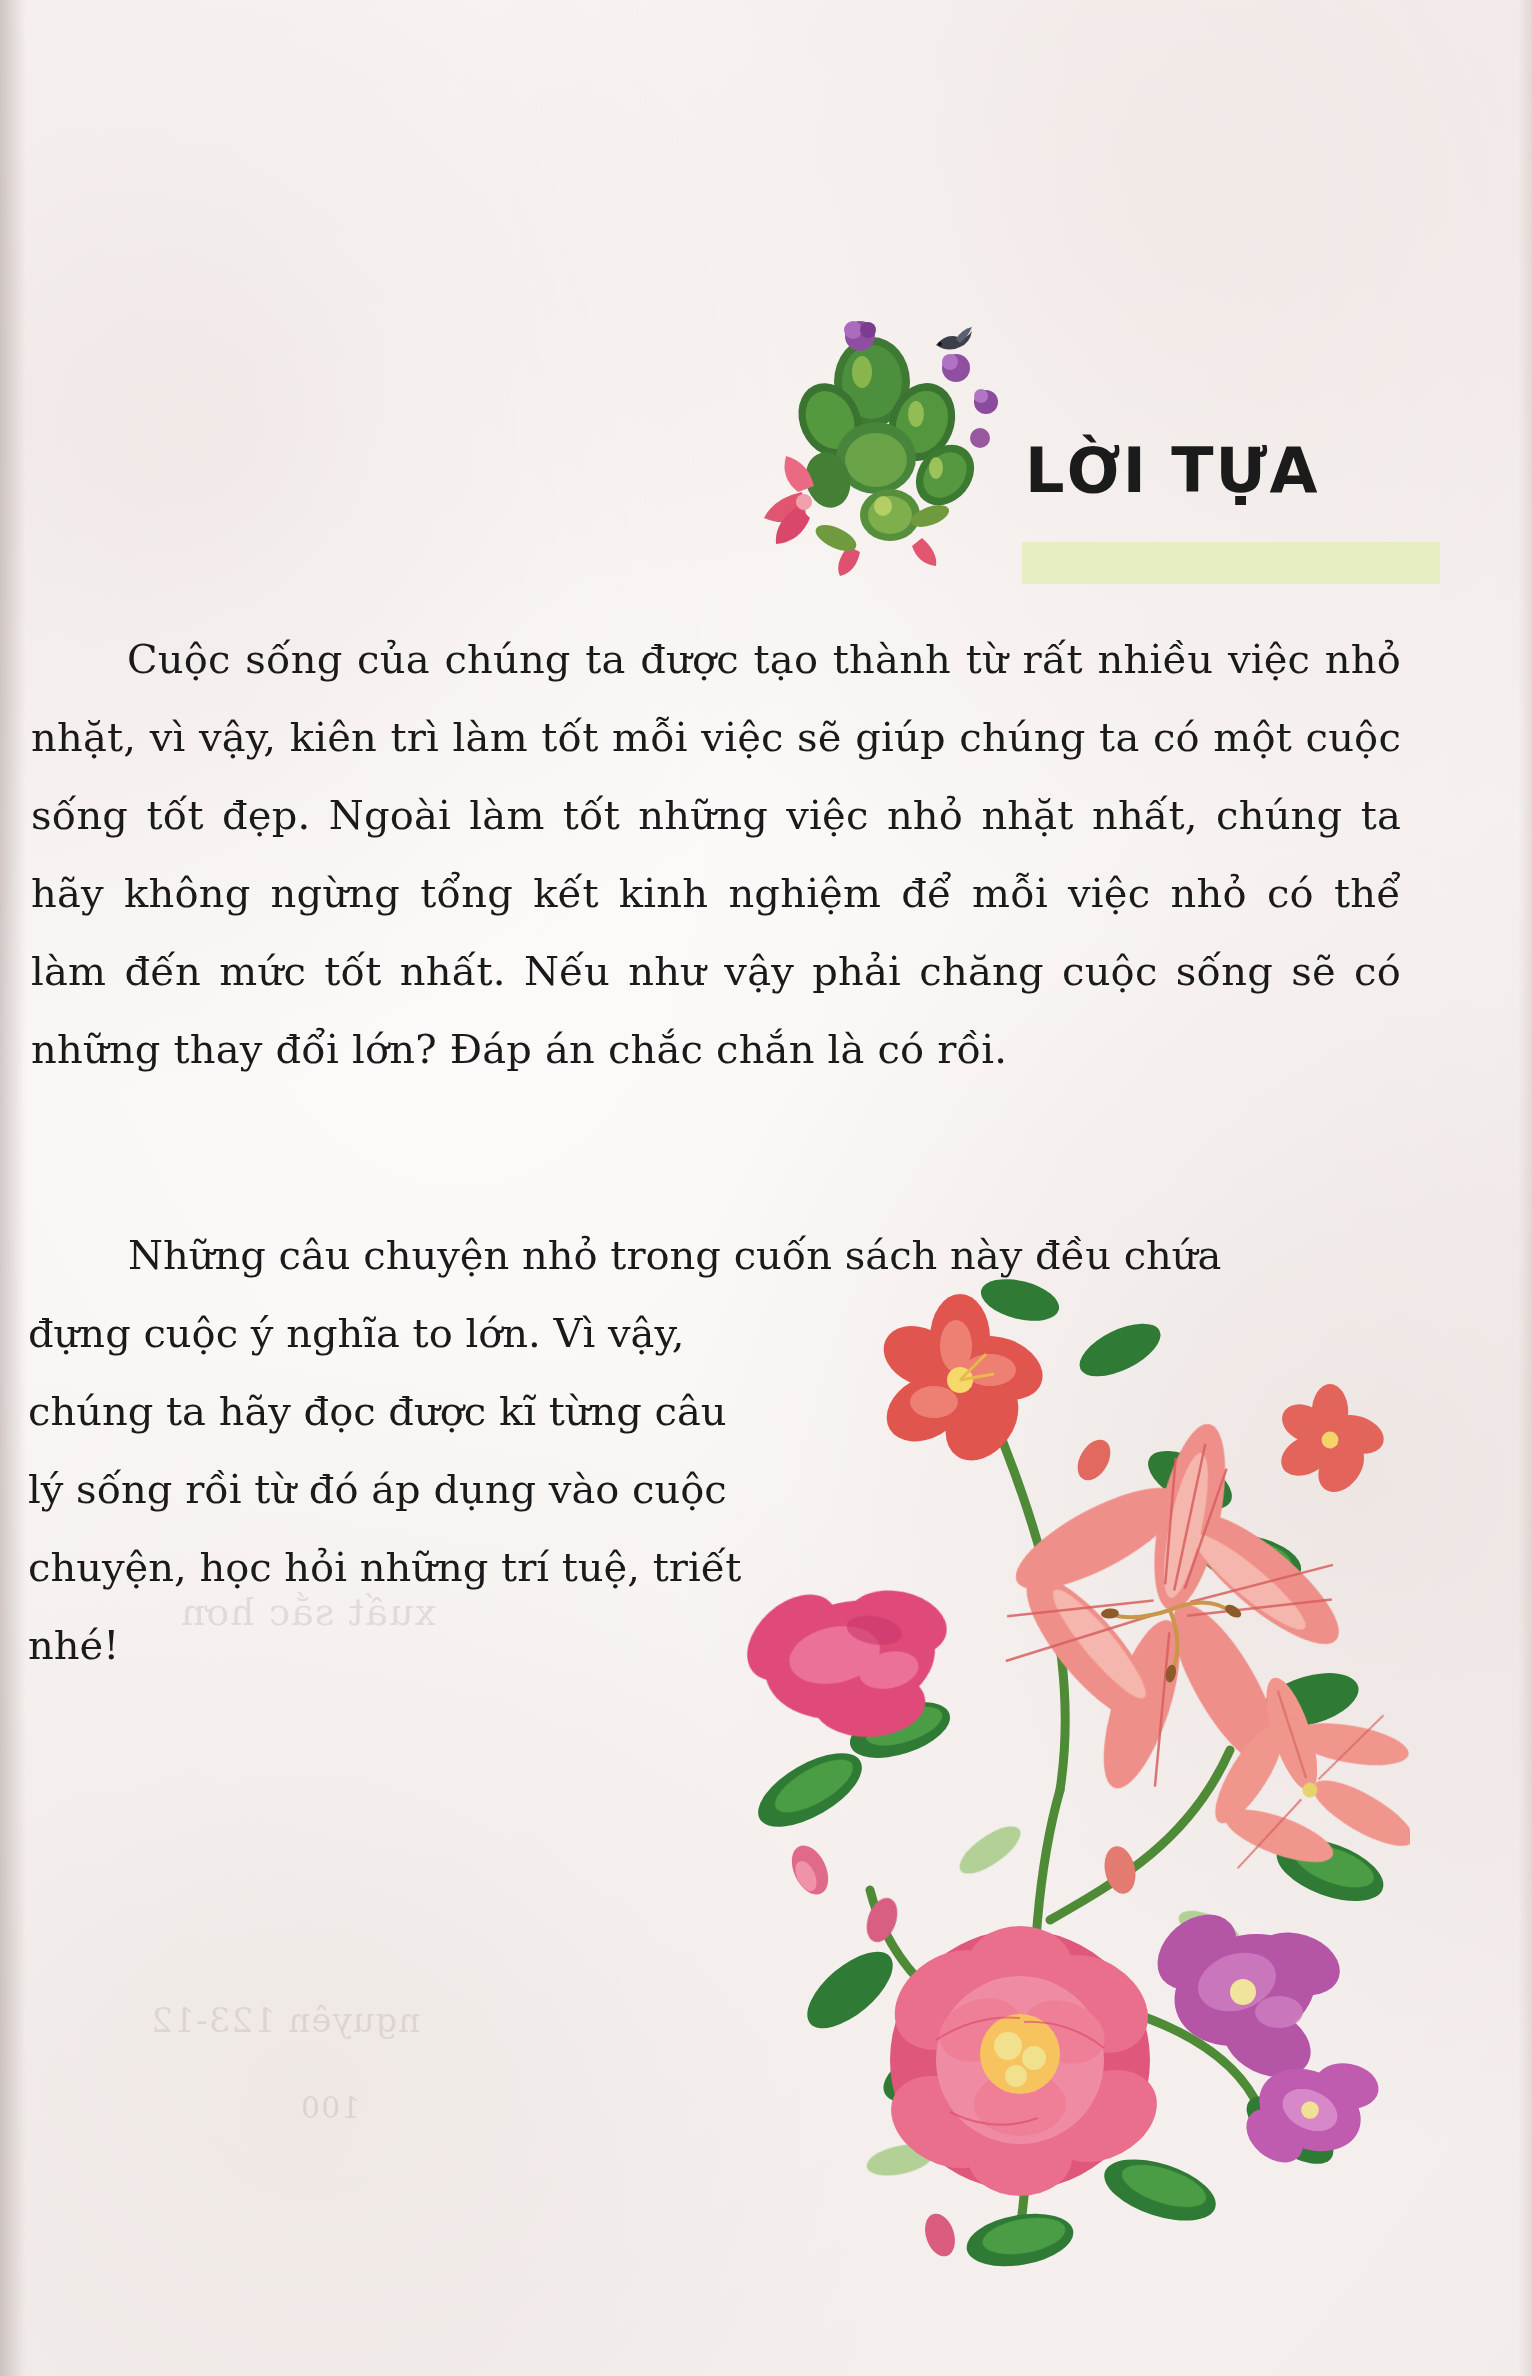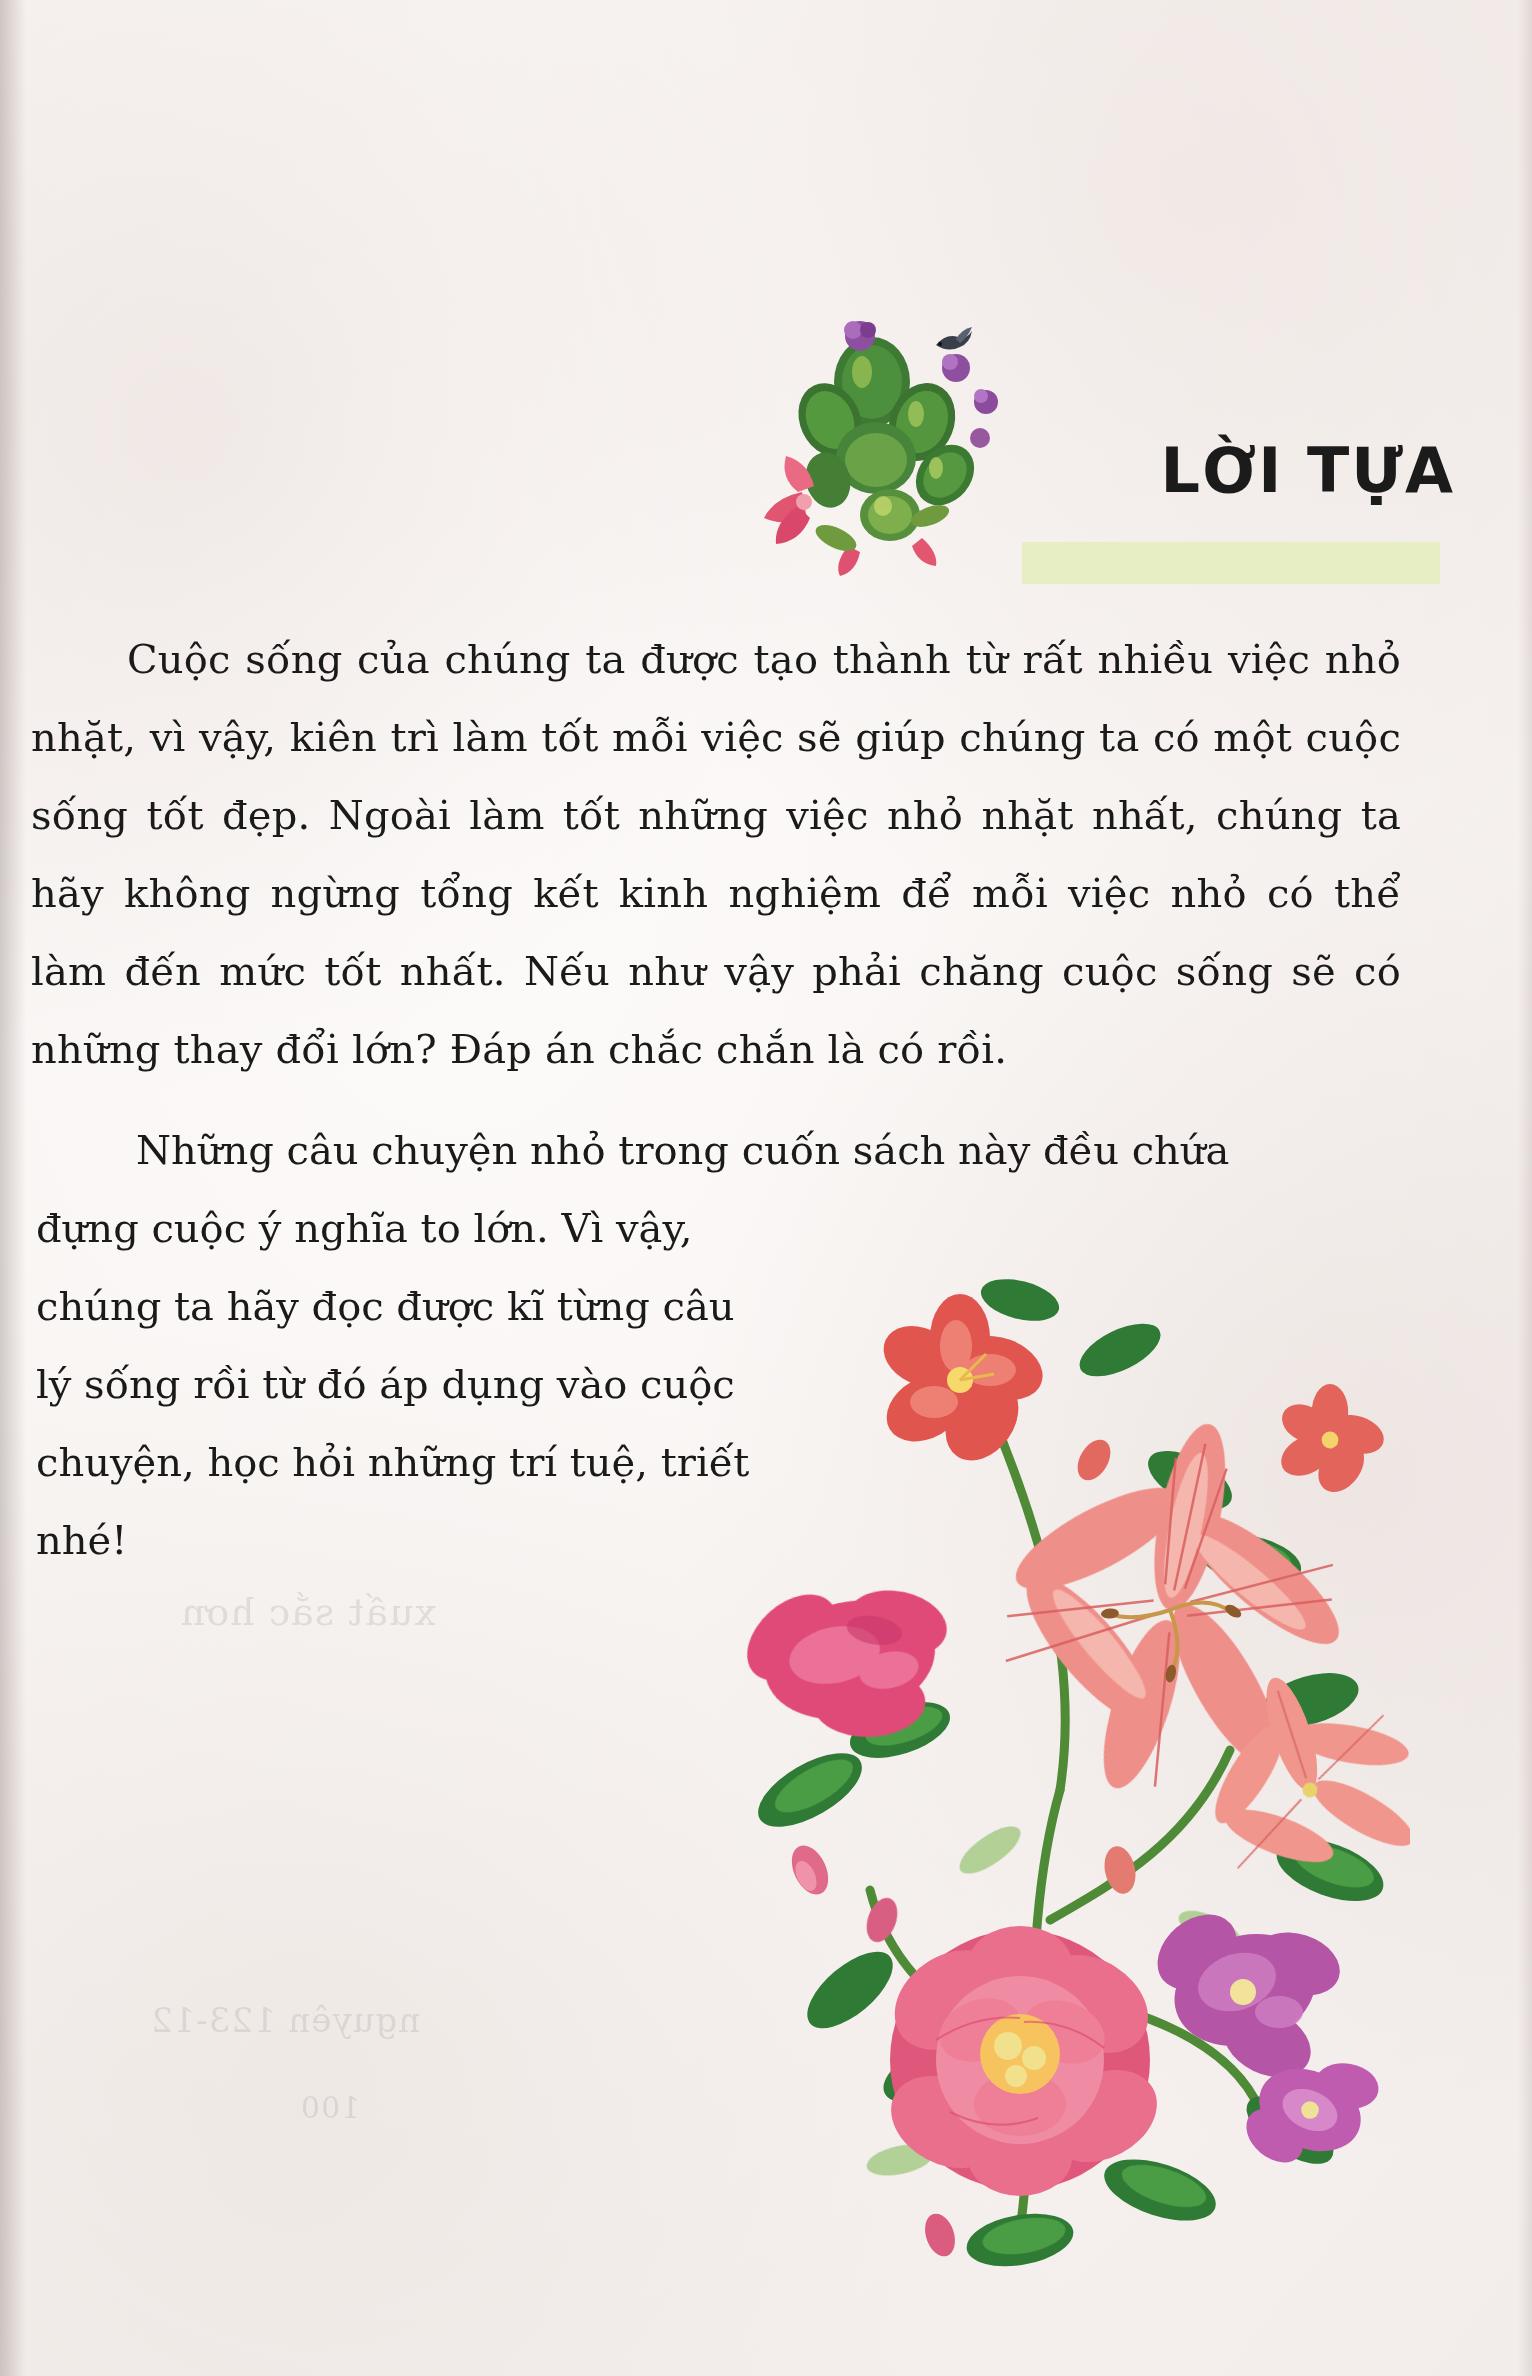--- a/index.html
+++ b/index.html
@@ -66,24 +66,24 @@
 
   
   .header {
     position: absolute;
     left: 0; top: 150px;
     width: 100%;
     height: 300px;
   }
   .title-wrap {
     position: absolute;
-    left: 1075px;
+    left: 1025px;
     top: 290px;
     width: 380px;
-    text-align: right;
+    text-align: left;
   }
   .title-highlight {
     position: absolute;
     left: 1022px;
     top: 392px;
     width: 418px;
     height: 42px;
     background: #e8eec4;
   }
   .title {
@@ -129,27 +129,26 @@
     margin: 0 0 26px 0;
     text-align: justify;
     text-justify: inter-word;
   }
   .para.first {
     text-indent: 96px;
   }
   .wrap-block {
     position: absolute;
     left: 28px;
-    top: 1111px;
+    top: 1216px;
     width: 1370px;
     font-family: "DejaVu Serif", serif;
     font-size: 40px;
     line-height: 78px;
     color: #1a1a1a;
-    margin-left: 8px;
   }
   .wrap-block .l {
     display: block;
     white-space: nowrap;
   }
   .wrap-block .l.i { text-indent: 100px; }
 
   
   .flowers {
     position: absolute;

